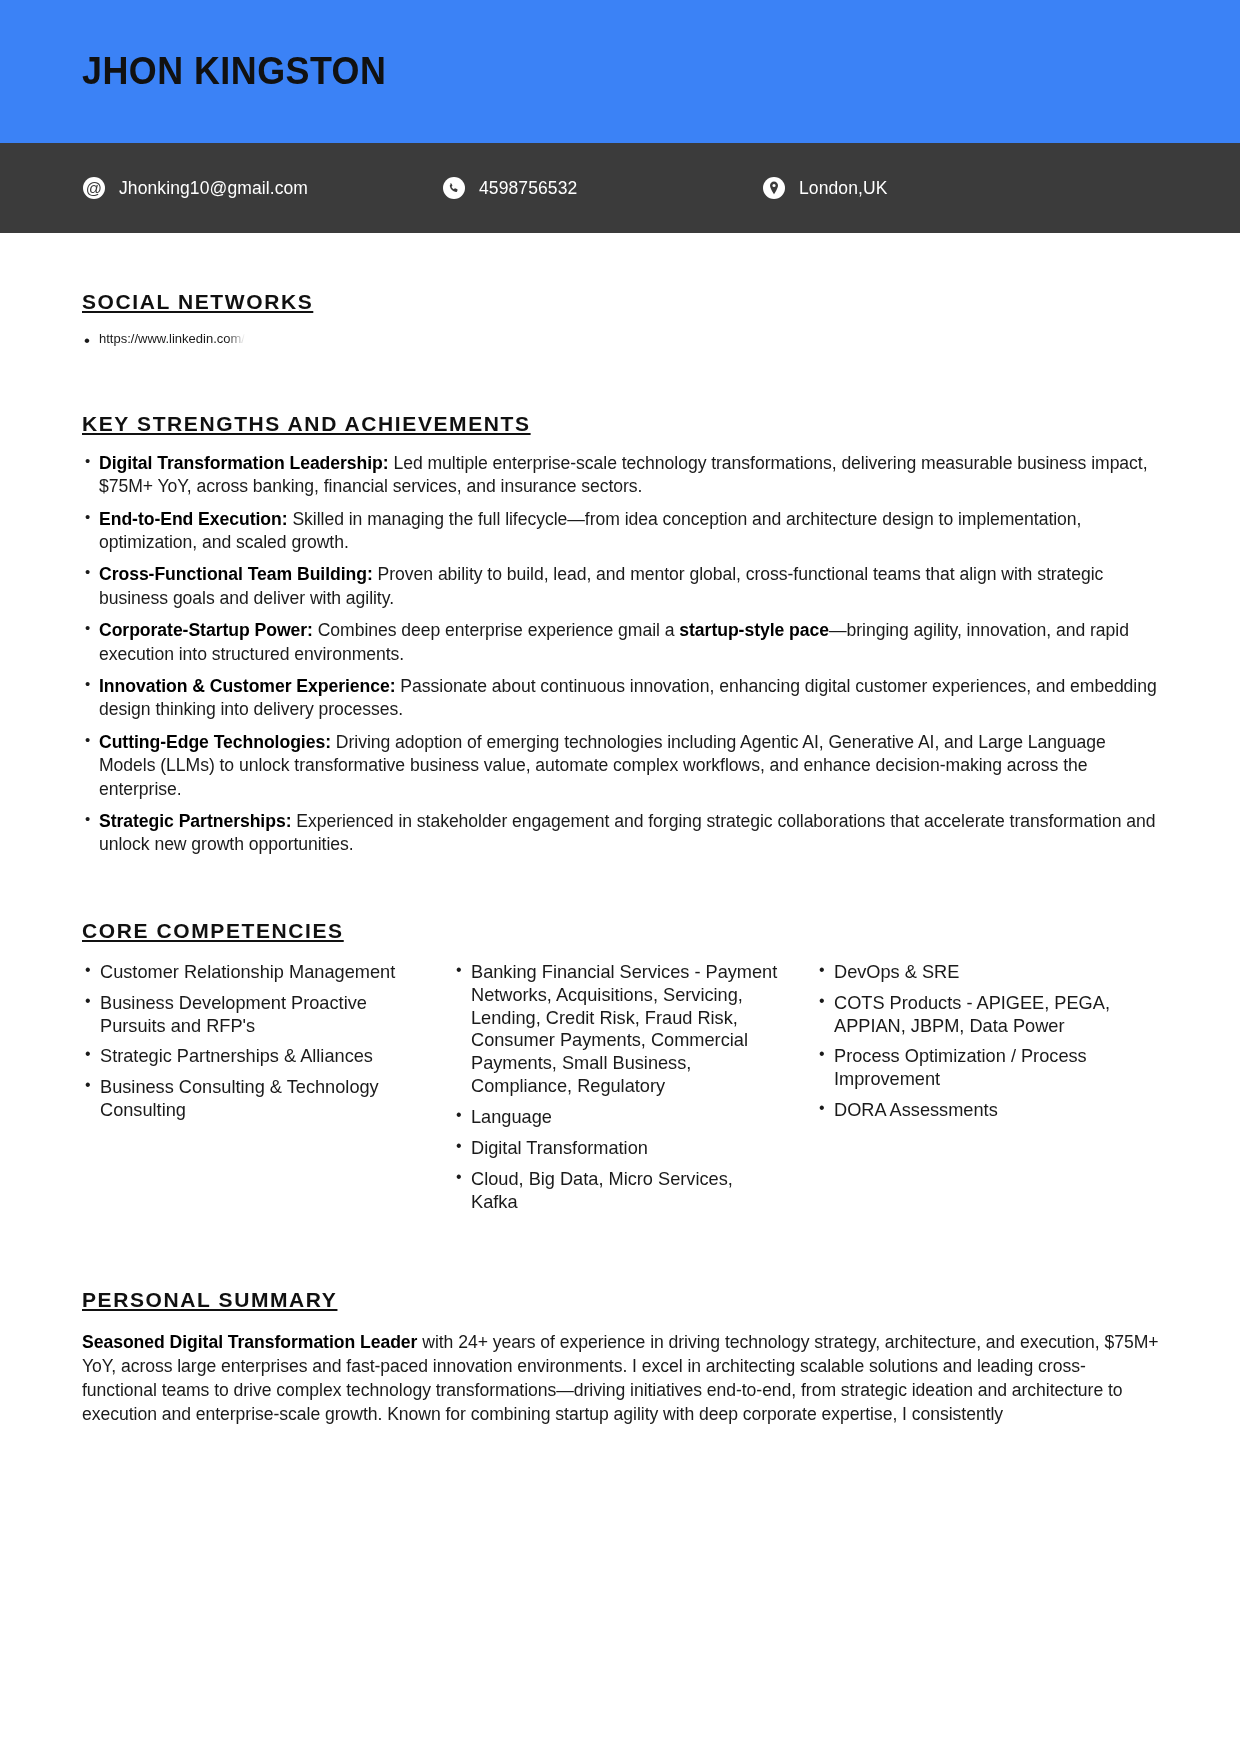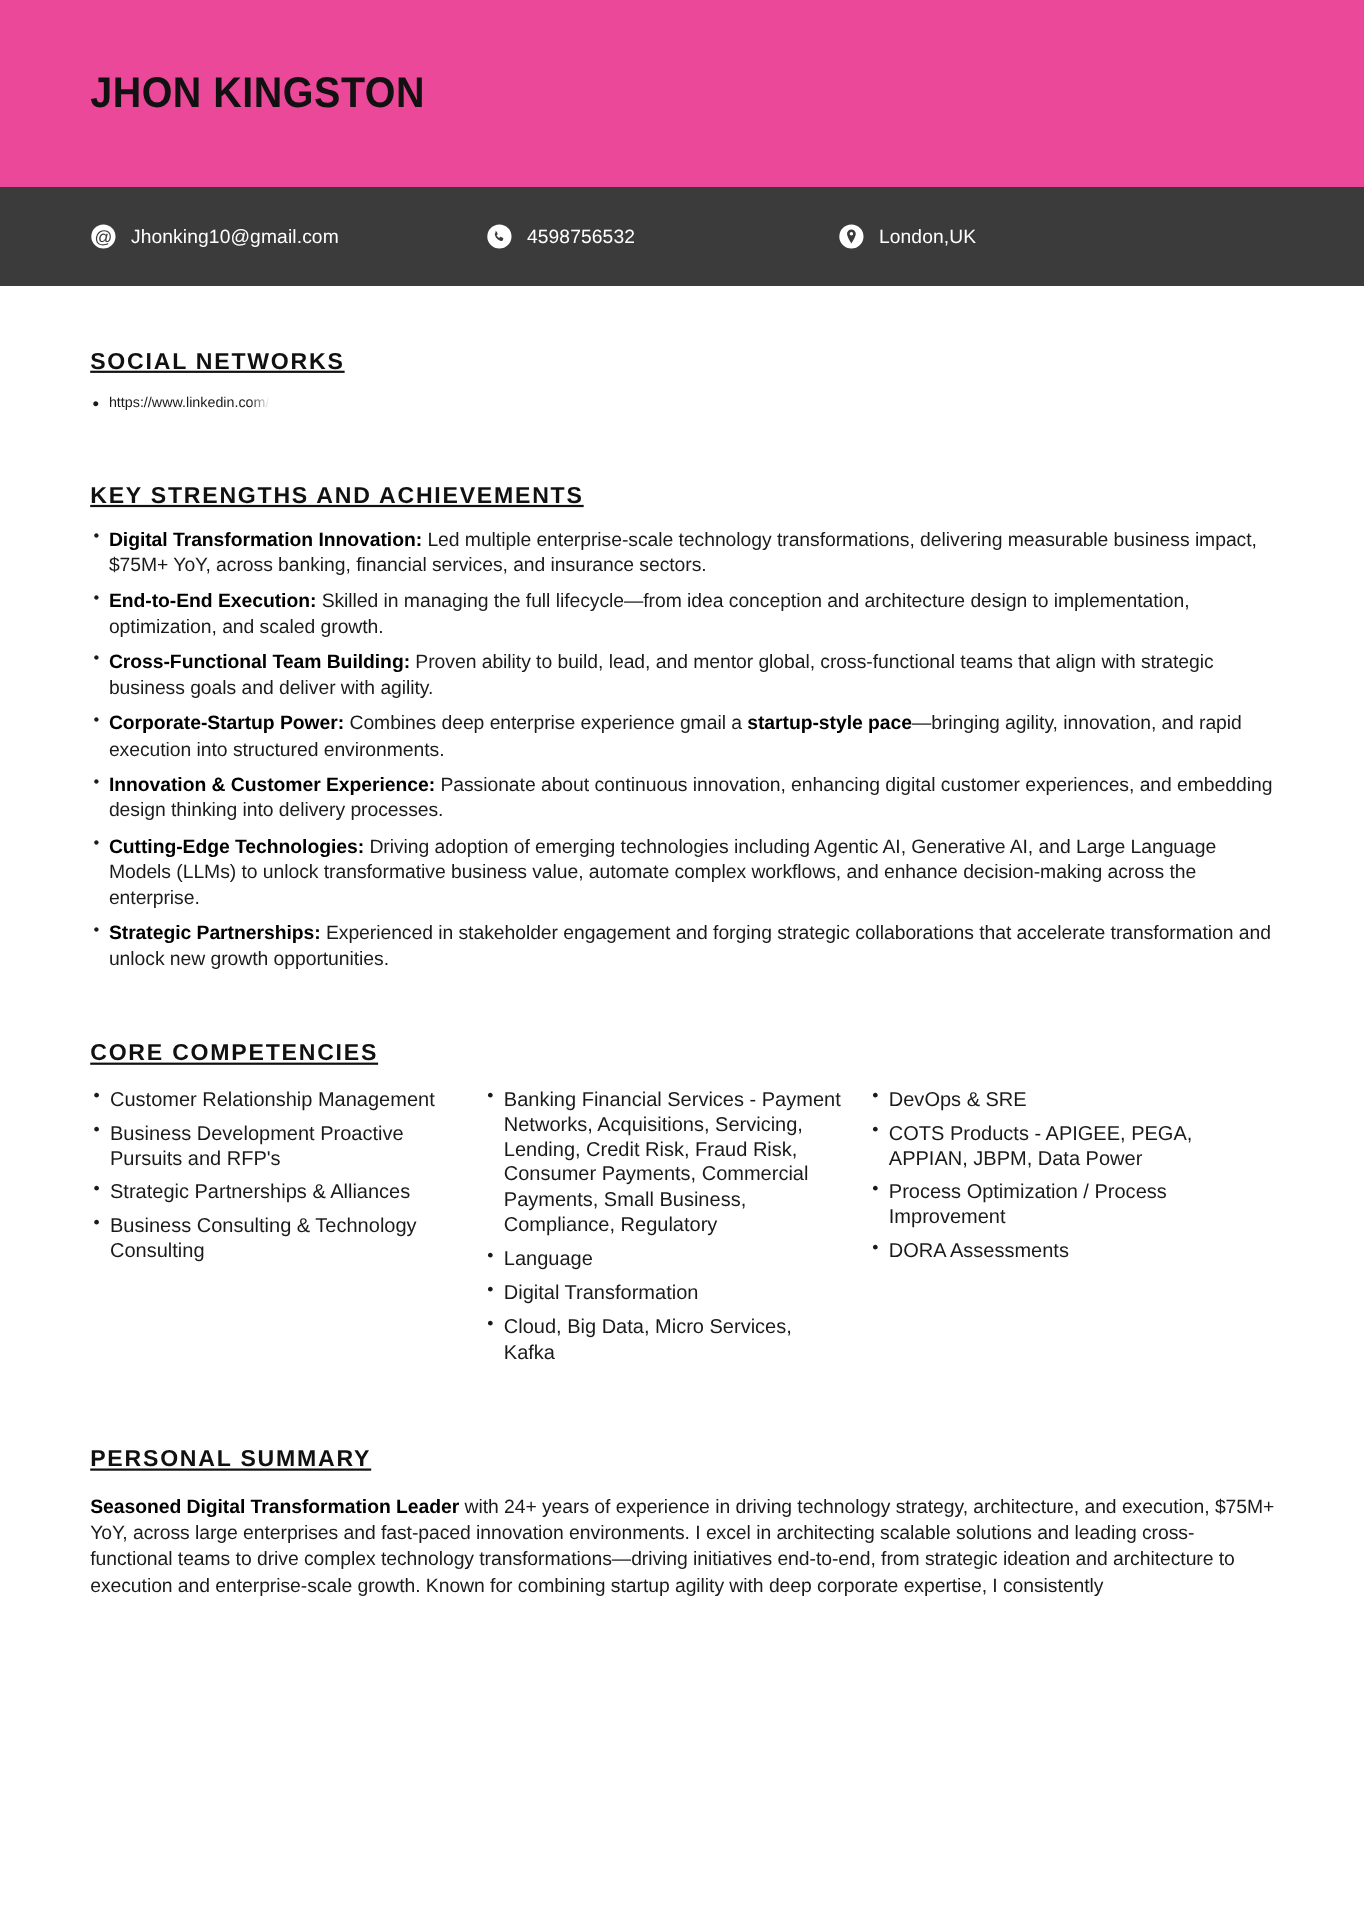--- a/index.html
+++ b/index.html
@@ -11,22 +11,22 @@
     width: 1240px;
     height: 1748px;
     font-family: "Liberation Sans", sans-serif;
     color: #111111;
     overflow: hidden;
     position: relative;
   }
 
   
   .name-banner {
-    background: #ec4899;
-    height: 170px;
+    background: #3b82f6;
+    height: 143px;
     display: flex;
     align-items: center;
     padding: 0 0 0 82px;
     box-sizing: border-box;
   }
   .name-banner h1 {
     margin: 0;
     font-size: 39px;
     line-height: 1.05;
     letter-spacing: 0.5px;
@@ -145,21 +145,21 @@
     left: 3px;
     top: -1px;
     font-size: 15px;
   }
   ul.strengths b { font-weight: 700; color: #000; }
 
   
   .competency-cols {
     display: flex;
     margin-top: 18px;
-    gap: 0;
+    gap: 13px;
   }
   .comp-col { box-sizing: border-box; }
   .comp-col.c1 { width: 358px; padding-right: 20px; }
   .comp-col.c2 { width: 350px; padding-right: 20px; }
   .comp-col.c3 { width: 330px; }
 
   ul.comp {
     margin: 0;
     padding: 0;
     list-style: none;
@@ -239,21 +239,21 @@
     <ul class="plain">
       <li>
         <span class="link-fade">https://www.linkedin.com/</span>
       </li>
     </ul>
   </section>
 
   <section class="sec-strengths">
     <h2 class="section-title">KEY STRENGTHS AND ACHIEVEMENTS</h2>
     <ul class="strengths" id="strengths-list">
-        <li><b>Digital Transformation Innovation:</b><span> Led multiple enterprise-scale technology transformations, delivering measurable business impact, $75M+ YoY, across banking, financial services, and insurance sectors.</span></li>
+        <li><b>Digital Transformation Leadership:</b><span> Led multiple enterprise-scale technology transformations, delivering measurable business impact, $75M+ YoY, across banking, financial services, and insurance sectors.</span></li>
         <li><b>End-to-End Execution:</b><span> Skilled in managing the full lifecycle—from idea conception and architecture design to implementation, optimization, and scaled growth.</span></li>
         <li><b>Cross-Functional Team Building:</b><span> Proven ability to build, lead, and mentor global, cross-functional teams that align with strategic business goals and deliver with agility.</span></li>
         <li><b>Corporate-Startup Power:</b><span> Combines deep enterprise experience gmail a </span><b>startup-style pace</b><span>—bringing agility, innovation, and rapid execution into structured environments.</span></li>
         <li><b>Innovation &amp; Customer Experience:</b><span> Passionate about continuous innovation, enhancing digital customer experiences, and embedding design thinking into delivery processes.</span></li>
         <li><b>Cutting-Edge Technologies:</b><span> Driving adoption of emerging technologies including Agentic AI, Generative AI, and Large Language Models (LLMs) to unlock transformative business value, automate complex workflows, and enhance decision-making across the enterprise.</span></li>
         <li><b>Strategic Partnerships:</b><span> Experienced in stakeholder engagement and forging strategic collaborations that accelerate transformation and unlock new growth opportunities.</span></li>
       </ul>
   </section>
 
   <section class="sec-core">

